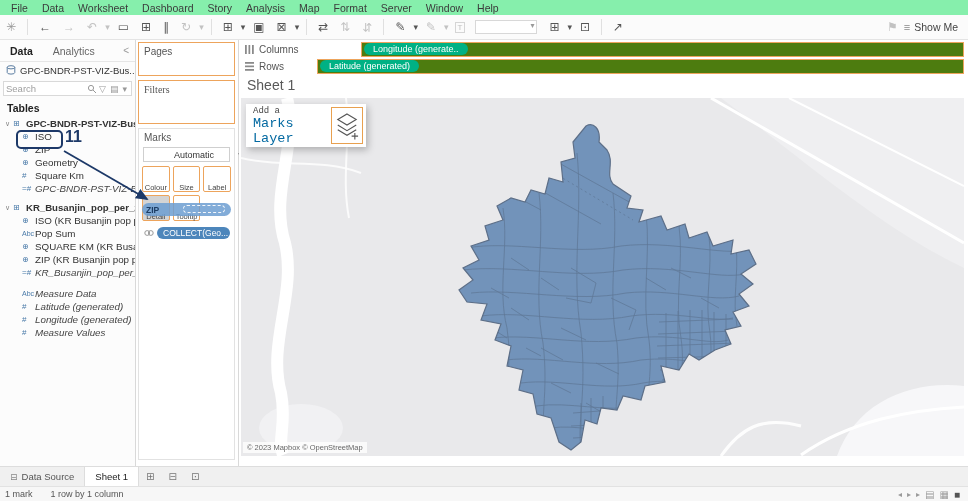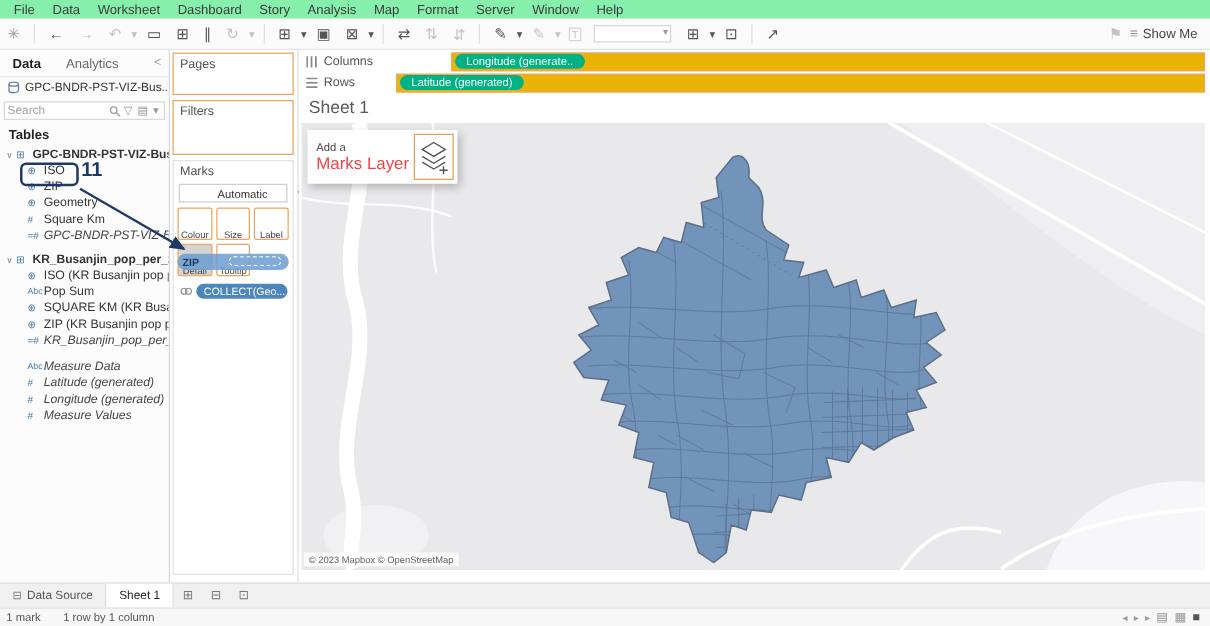--- a/index.html
+++ b/index.html
@@ -48,21 +48,21 @@
   .flabel { font-size:9.8px; color:#333; overflow:hidden; text-overflow:clip; }
   .frow.tbl .flabel { font-weight:bold; font-size:9.6px; }
   .frow.it .flabel { font-style:italic; color:#444; }
   .spacer6 { height:6px; } .spacer8 { height:8px; }
 
   
   .cards { position:absolute; left:136px; top:0; width:103px; height:426px; background:#fff; border-right:1px solid #d9d9d9; }
   .card { position:absolute; left:2px; right:3px; background:#fff; border:1px solid #eda45c; }
   .card .clabel { font-size:10px; color:#555; padding:3px 0 0 5px; }
   .card.pages { top:2px; height:34px; }
-  .card.filters { top:40px; height:44px; }
+  .card.filters { top:40px; height:44px;font-family:Liberation Serif, serif; }
   .card.marks { top:88px; height:332px; border:1px solid #e2e2e2; }
   .mtype { margin:4px 4px 0 4px; height:15px; border:1px solid #cfcfcf; background:#fff; display:flex; align-items:center; padding:0 3px;gap:24px; }
   .mtype .mlabel { font-size:9px; color:#333; margin-left:3px; flex:1; }
   .mtype .car { font-size:8px; color:#888; }
   .mbtns { position:relative; margin:4px 3px 0 3px; display:grid; grid-template-columns:repeat(3,1fr); gap:3px; }
   .mbtn { height:26px; border:1px solid #eda45c; border-radius:2px; background:#fff; display:flex; flex-direction:column; align-items:center; justify-content:center; }
   .mbtn .blab { font-size:7.5px; color:#444; margin-top:17px; }
   .mbtn.pressed { background:#d4d4d4; }
   .droppill { position:absolute; left:0; right:0; top:37px; height:13px; border-radius:7px; background:rgba(108,158,209,0.85); z-index:5; display:flex; align-items:center; }
   .droppill .ghost { font-size:8.5px; font-weight:bold; color:#1c3c63; padding-left:4px; }
@@ -72,30 +72,30 @@
   .bluepill { flex:1; background:#4d86bb; color:#fff; font-size:8.5px; border-radius:8px; padding:1px 6px; white-space:nowrap; overflow:hidden; }
 
   
   .sheetarea { position:absolute; left:239px; top:0; width:729px; height:426px; background:#fff; }
   .shelfrow { position:absolute; left:2px; right:4px; height:16px; display:flex; align-items:center; }
   .shelfrow.cols { top:1px;gap:44px; } .shelfrow.rws { top:18px; }
   .shelflabel { width:76px; display:flex; align-items:center; font-size:10px; color:#555; padding-left:4px; }
   .shelflabel .gicon { width:9px; height:9px; margin-right:5px; }
   .gicon.vbars { background:linear-gradient(90deg,#8a8a8a 1.5px,transparent 1.5px); background-size:3.5px 100%; }
   .gicon.hbars { background:linear-gradient(#8a8a8a 1.5px,transparent 1.5px); background-size:100% 3.5px; }
-  .shelfbox { flex:1; height:15px; border:1px solid #eda45c; display:flex; align-items:center; padding-left:2px; background:#eab308; }
+  .shelfbox { flex:1; height:15px; border:1px solid #eda45c; display:flex; align-items:center; padding-left:2px; background:#4d7c0f; }
   .gpill { background:#00b184; color:#fff; font-size:9px; border-radius:8px; padding:1px 9px; white-space:nowrap; }
   .sheettitle { position:absolute; left:8px; top:37px; font-size:14px; color:#595959; }
   .mapwrap { position:absolute; left:2px; top:58px; width:723px; height:358px; overflow:hidden; }
   .mapwrap svg.map { display:block; width:100%; height:100%; }
   .attribution { position:absolute; left:2px; bottom:3px; background:rgba(255,255,255,0.75); font-size:7.5px; color:#666; padding:1px 4px; }
-  .mltip { position:absolute; left:7px; top:64px; width:120px; height:43px; background:#fff; box-shadow:2px 3px 7px rgba(0,0,0,0.25); display:flex; align-items:center; z-index:6; }
+  .mltip { position:absolute; left:7px; top:64px; width:120px; height:43px; background:#fff; box-shadow:2px 3px 7px rgba(0,0,0,0.25); display:flex; align-items:center; z-index:6;font-family:Liberation Mono, monospace; }
   .mltip .txt { flex:1; padding-left:7px; }
   .mltip .l1 { font-size:9px; color:#444; }
-  .mltip .l2 { font-size:13.5px; color:#ef4444; }
+  .mltip .l2 { font-size:13.5px; color:#0369a1; }
   .mltip .ibox { flex:none; width:32px; height:37px; border:1px solid #e8a04f; margin-right:3px; display:flex; align-items:center; justify-content:center; }
 
   
   .tabsbar { position:absolute; left:0; top:466px; width:968px; height:20px; background:#f0f0f0; border-top:1px solid #ddd; display:flex; align-items:stretch; }
   .sheettab { display:flex; align-items:center; font-size:9.5px; color:#555; padding:0 10px; }
   .sheettab .tic { margin-right:4px; color:#888; font-size:9px; }
   .sheettab.active { background:#fff; color:#222; border-right:1px solid #ddd; border-left:1px solid #ddd; }
   .tabicon { display:flex; align-items:center; font-size:10px; color:#777; padding:0 7px; }
   .statusbar { position:absolute; left:0; top:486px; width:968px; height:15px; background:#f7f7f7; border-top:1px solid #e2e2e2; display:flex; align-items:center; font-size:9px; color:#555; }
   .statusbar .st1 { margin-left:5px; }

